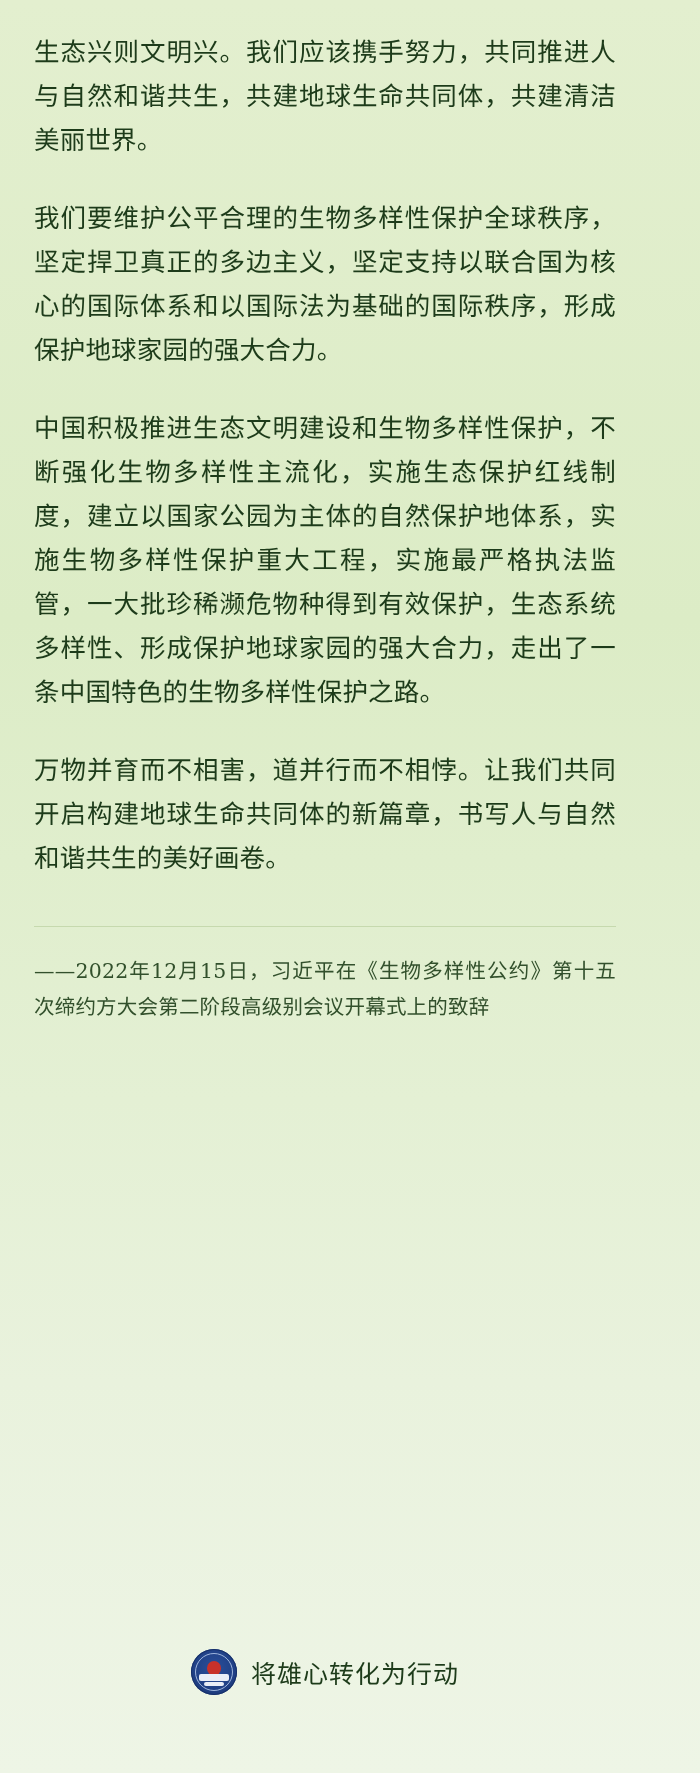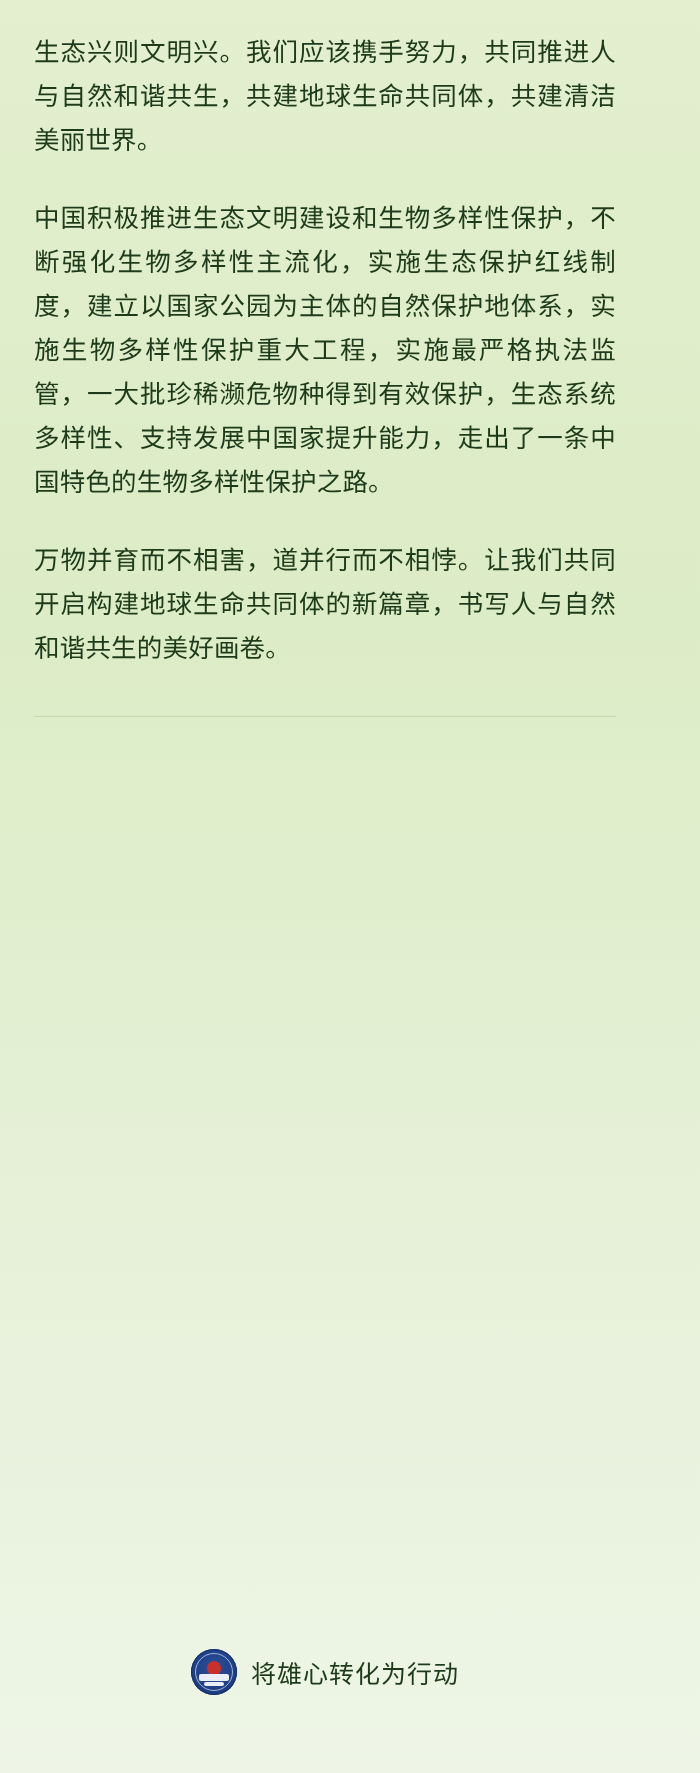--- a/index.html
+++ b/index.html
@@ -123,26 +123,28 @@
     font-family: "DejaVu Serif", "Liberation Serif", serif;
   }
 </style>
 </head>
 <body>
 
 <div class="page">
 
   <div class="article">
     <p class="para">生态兴则文明兴。我们应该携手努力，共同推进人与自然和谐共生，共建地球生命共同体，共建清洁美丽世界。</p>
-    <p class="para">中国积极推进生态文明建设和生物多样性保护，不断强化生物多样性主流化，实施生态保护红线制度，建立以国家公园为主体的自然保护地体系，实施生物多样性保护重大工程，实施最严格执法监管，一大批珍稀濒危物种得到有效保护，生态系统多样性、支持发展中国家提升能力，走出了一条中国特色的生物多样性保护之路。</p>
+    <p class="para">我们要维护公平合理的生物多样性保护全球秩序，坚定捍卫真正的多边主义，坚定支持以联合国为核心的国际体系和以国际法为基础的国际秩序，形成保护地球家园的强大合力。</p>
+    <p class="para">中国积极推进生态文明建设和生物多样性保护，不断强化生物多样性主流化，实施生态保护红线制度，建立以国家公园为主体的自然保护地体系，实施生物多样性保护重大工程，实施最严格执法监管，一大批珍稀濒危物种得到有效保护，生态系统多样性、形成保护地球家园的强大合力，走出了一条中国特色的生物多样性保护之路。</p>
     <p class="para">万物并育而不相害，道并行而不相悖。让我们共同开启构建地球生命共同体的新篇章，书写人与自然和谐共生的美好画卷。</p>
   </div>
 
   <div class="source-wrap">
     <div class="divider"></div>
+    <div class="source">——2022年12月15日，习近平在《生物多样性公约》第十五次缔约方大会第二阶段高级别会议开幕式上的致辞</div>
   </div>
 
   <div class="footer">
     <span class="logo">
       <span class="inner">
         <span class="torch"></span>
         <span class="band"></span>
         <span class="base"></span>
       </span>
     </span>

